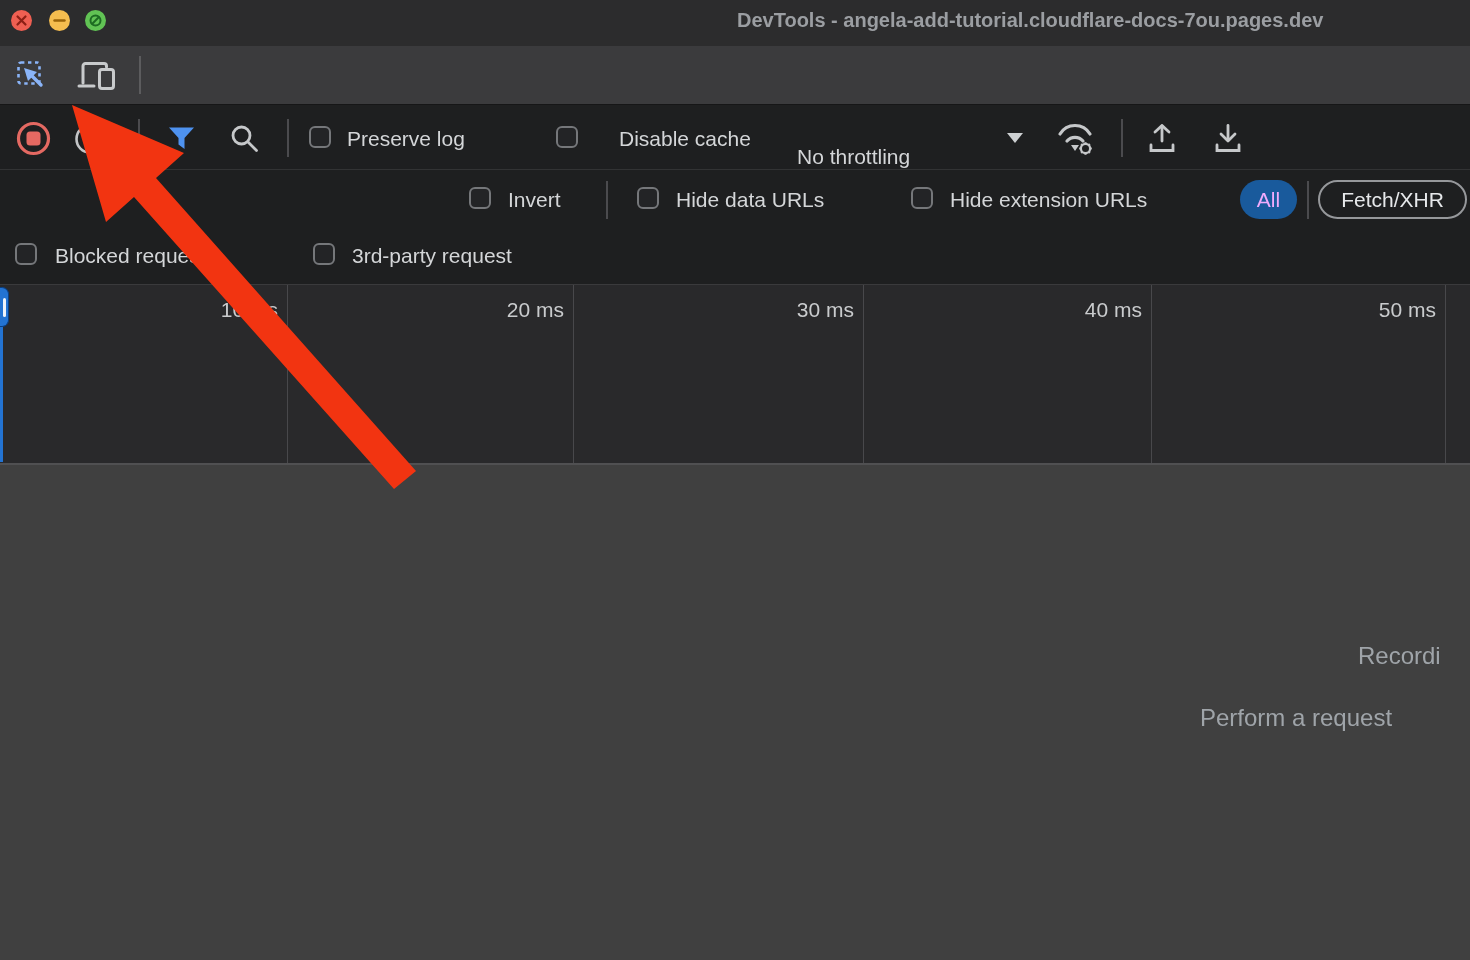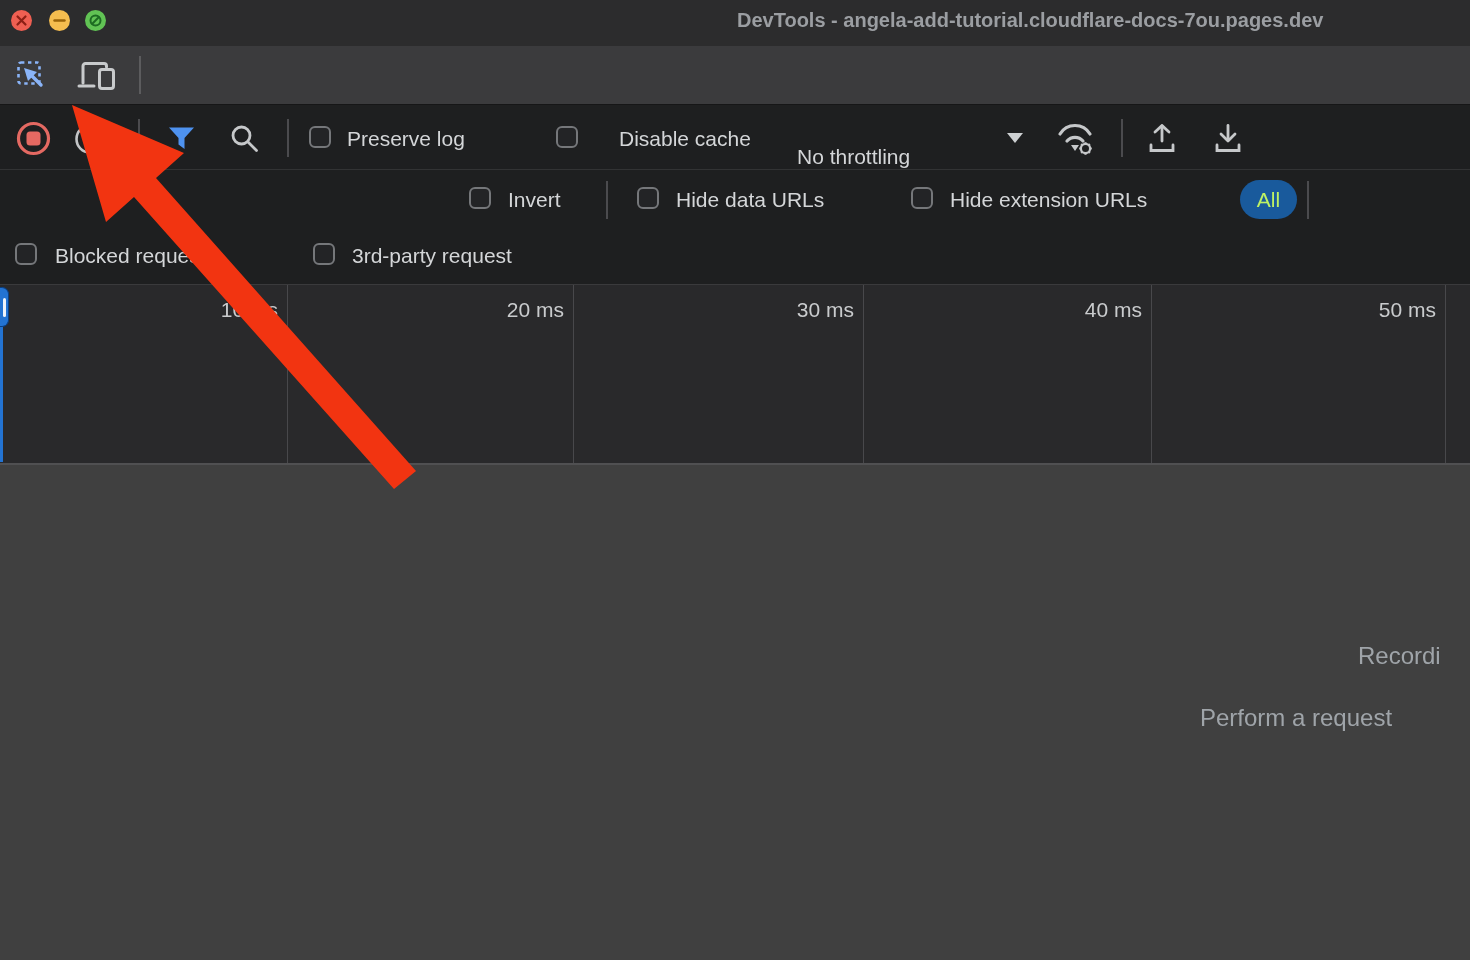--- a/index.html
+++ b/index.html
@@ -17,21 +17,21 @@
   .tab-underline{top:99px;height:4px;background:#6691d4;border-radius:2px;}
   .vdiv{width:2px;background:#4b4b4e;}
   .cb{width:22px;height:22px;border:2px solid #75777a;border-radius:6px;background:#232426;box-sizing:border-box;}
   .lbl{font-size:21px;color:#d4d6d8;white-space:nowrap;}
   .filter-pill{left:10px;top:179px;width:427px;height:40px;background:#3c3d3f;border-radius:20px;}
   .filter-input{position:absolute;left:68px;top:5px;width:340px;height:30px;background:transparent;border:none;outline:none;
                 font-size:21px;color:#d4d6d8;font-family:"Liberation Sans","DejaVu Sans",sans-serif;}
   .filter-input::placeholder{color:#9aa0a6;opacity:1;}
   .chip{height:39px;border-radius:20px;display:flex;align-items:center;justify-content:center;
         font-size:21px;white-space:nowrap;box-sizing:border-box;}
-  .chip.selected{background:#195a9c;color:#bef264;font-weight:500;}
+  .chip.selected{background:#195a9c;color:#f0abfc;font-weight:500;}
   .chip.outlined{border:2px solid #96989b;color:#e6e8ea;background:transparent;}
   .tickline{top:285px;width:1px;height:178px;background:#48484b;}
   .tick-label{top:298px;width:100px;text-align:right;font-size:21px;color:#c9cbcd;white-space:nowrap;}
   .empty-text{font-size:24px;color:#9fa4a9;white-space:nowrap;}
   svg{display:block;}
 </style>
 </head>
 <body>
 
 <div id="app">
@@ -164,20 +164,23 @@
     <div class="abs lbl" style="left:508px;top:18px;">Invert</div>
     <div class="abs vdiv" style="left:606px;top:11px;height:38px;"></div>
     <div class="abs cb" style="left:637px;top:17px;"></div>
     <div class="abs lbl" style="left:676px;top:18px;">Hide data URLs</div>
     <div class="abs cb" style="left:911px;top:17px;"></div>
     <div class="abs lbl" style="left:950px;top:18px;">Hide extension URLs</div>
     <div class="abs chip selected" style="left:1240px;top:10px;width:57px;">
       <span>All</span>
     </div>
     <div class="abs vdiv" style="left:1307px;top:11px;height:38px;"></div>
+    <div class="abs chip outlined" style="left:1318px;top:10px;width:149px;">
+      <span>Fetch/XHR</span>
+    </div>
   </div>
 
   <div class="abs toolbar" style="top:228px;height:57px;border-bottom:1px solid #3a3a3c;">
     <div class="abs cb" style="left:15px;top:15px;"></div>
     <div class="abs lbl" style="left:55px;top:16px;">Blocked requests</div>
     <div class="abs cb" style="left:313px;top:15px;"></div>
     <div class="abs lbl" style="left:352px;top:16px;">3rd-party request</div>
   </div>
 
   <div class="abs" style="left:0;top:285px;width:1470px;height:178px;background:#29292b;border-bottom:2px solid #505052;box-sizing:content-box;"></div>

